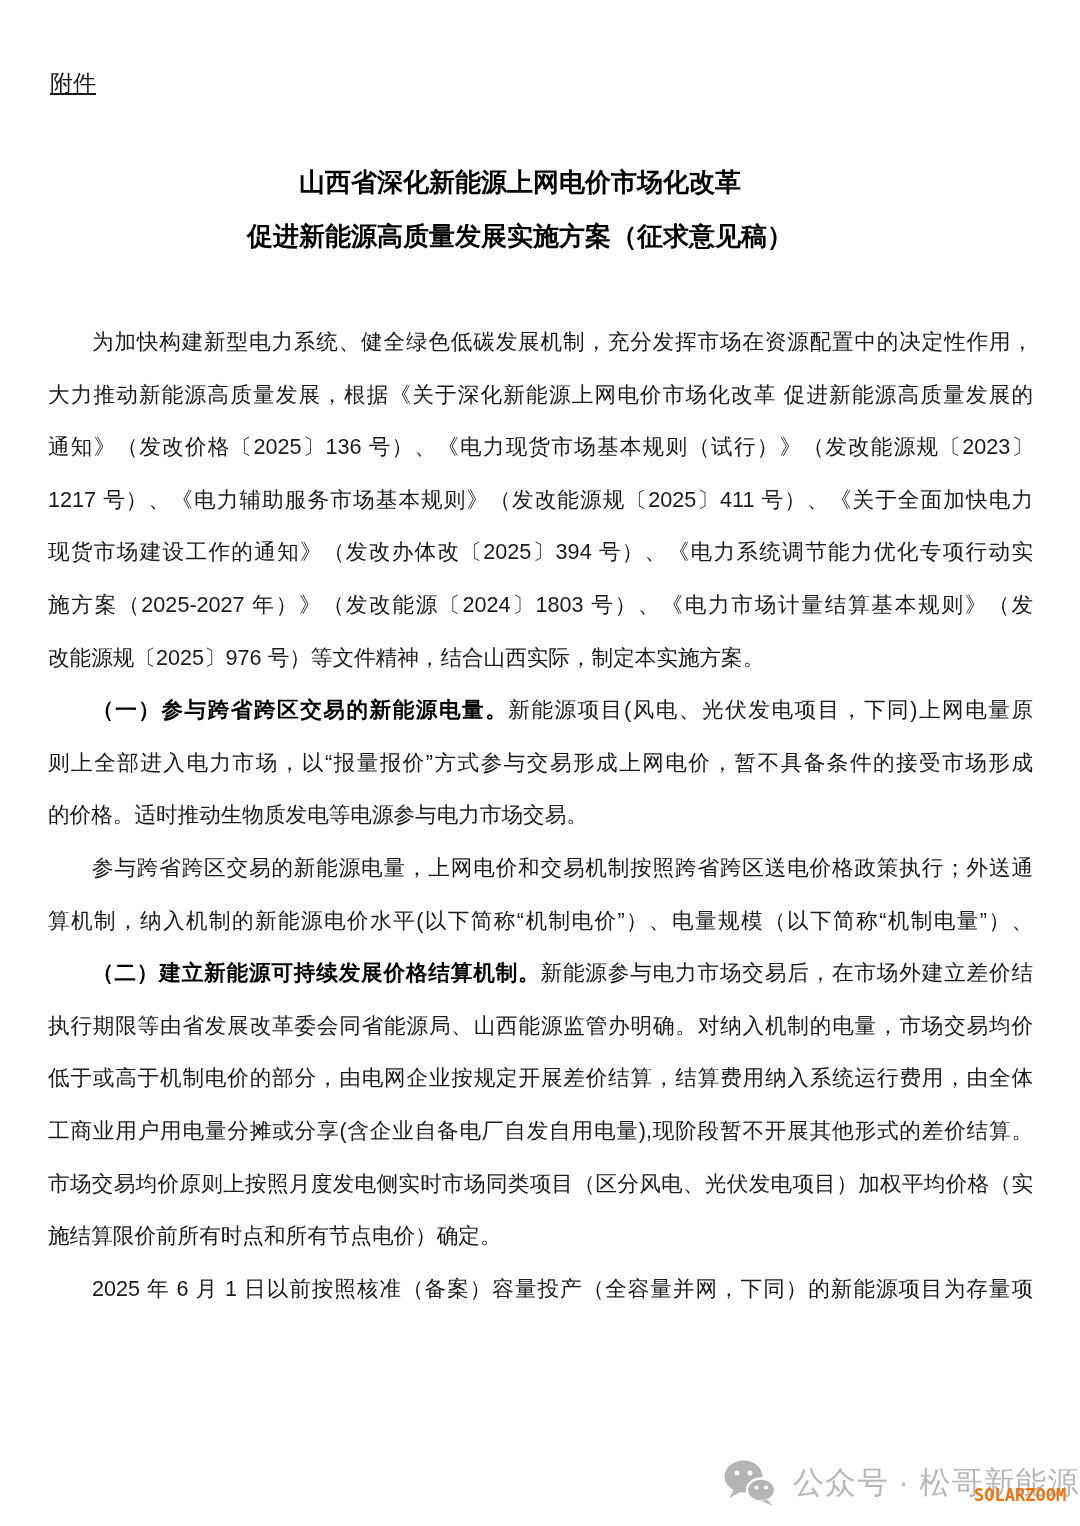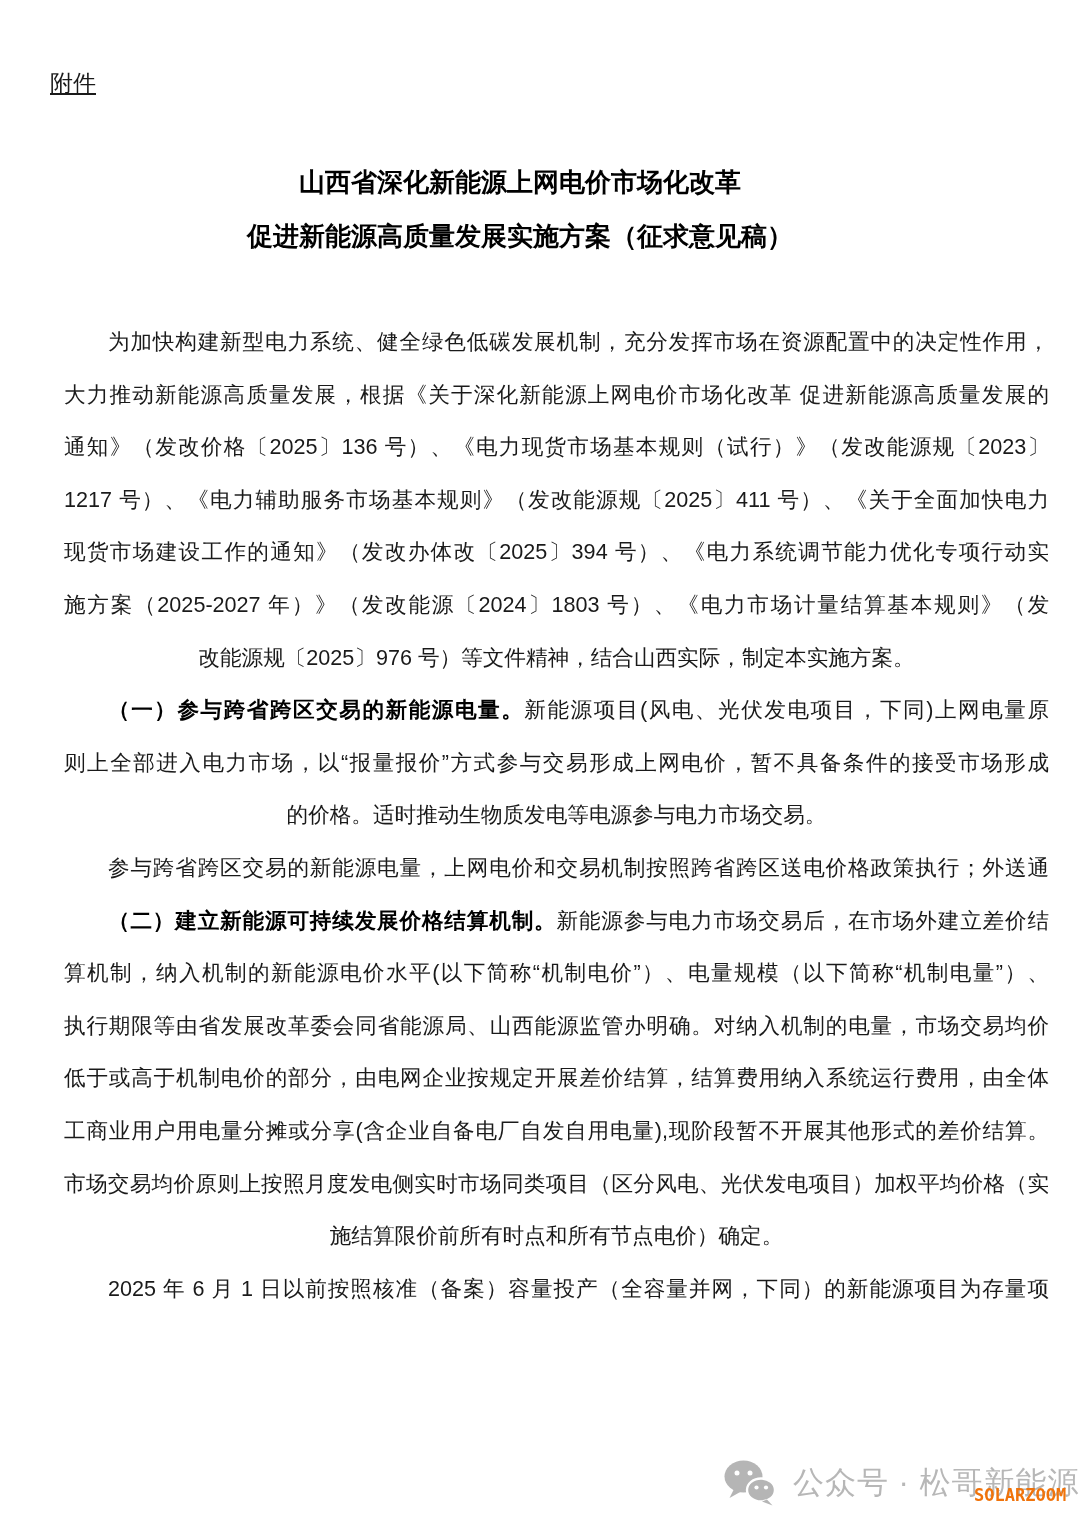--- a/index.html
+++ b/index.html
@@ -34,30 +34,30 @@
     text-align: center;
     font-weight: bold;
     font-size: 26px;
     color: #000000;
   }
   .title .tline {
     line-height: 54px;
   }
   .doc-body {
     position: absolute;
-    left: 64px;
+    left: 48px;
     top: 316px;
     width: 985px;
   }
   .ln {
     font-size: 21.6px;
     line-height: 52.6px;
     height: 52.6px;
     overflow: hidden;
-    text-align: center;
+    text-align: left;
     color: #1a1a1a;
     word-break: break-all;
   }
   .ln.j {
     text-align: justify;
     text-align-last: justify;
   }
   .ln.ind {
     padding-left: 44px;
   }
@@ -113,22 +113,22 @@
       <div class="ln j"><span>大力推动新能源高质量发展，根据《关于深化新能源上网电价市场化改革 促进新能源高质量发展的</span></div>
       <div class="ln j"><span>通知》（发改价格〔2025〕136 号）、《电力现货市场基本规则（试行）》（发改能源规〔2023〕</span></div>
       <div class="ln j"><span>1217 号）、《电力辅助服务市场基本规则》（发改能源规〔2025〕411 号）、《关于全面加快电力</span></div>
       <div class="ln j"><span>现货市场建设工作的通知》（发改办体改〔2025〕394 号）、《电力系统调节能力优化专项行动实</span></div>
       <div class="ln j"><span>施方案（2025-2027 年）》（发改能源〔2024〕1803 号）、《电力市场计量结算基本规则》（发</span></div>
       <div class="ln"><span>改能源规〔2025〕976 号）等文件精神，结合山西实际，制定本实施方案。</span></div>
       <div class="ln j ind"><span class="b">（一）参与跨省跨区交易的新能源电量。</span><span>新能源项目(风电、光伏发电项目，下同)上网电量原</span></div>
       <div class="ln j"><span>则上全部进入电力市场，以“报量报价”方式参与交易形成上网电价，暂不具备条件的接受市场形成</span></div>
       <div class="ln"><span>的价格。适时推动生物质发电等电源参与电力市场交易。</span></div>
       <div class="ln j ind"><span>参与跨省跨区交易的新能源电量，上网电价和交易机制按照跨省跨区送电价格政策执行；外送通</span></div>
+      <div class="ln j"><span>算机制，纳入机制的新能源电价水平(以下简称“机制电价”）、电量规模（以下简称“机制电量”）、</span></div>
       <div class="ln j ind"><span class="b">（二）建立新能源可持续发展价格结算机制。</span><span>新能源参与电力市场交易后，在市场外建立差价结</span></div>
-      <div class="ln j"><span>算机制，纳入机制的新能源电价水平(以下简称“机制电价”）、电量规模（以下简称“机制电量”）、</span></div>
       <div class="ln j"><span>执行期限等由省发展改革委会同省能源局、山西能源监管办明确。对纳入机制的电量，市场交易均价</span></div>
       <div class="ln j"><span>低于或高于机制电价的部分，由电网企业按规定开展差价结算，结算费用纳入系统运行费用，由全体</span></div>
       <div class="ln j"><span>工商业用户用电量分摊或分享(含企业自备电厂自发自用电量),现阶段暂不开展其他形式的差价结算。</span></div>
       <div class="ln j"><span>市场交易均价原则上按照月度发电侧实时市场同类项目（区分风电、光伏发电项目）加权平均价格（实</span></div>
       <div class="ln"><span>施结算限价前所有时点和所有节点电价）确定。</span></div>
       <div class="ln j ind"><span>2025 年 6 月 1 日以前按照核准（备案）容量投产（全容量并网，下同）的新能源项目为存量项</span></div>
     </div>
 
   <div class="watermark">
     <span class="wicon">

